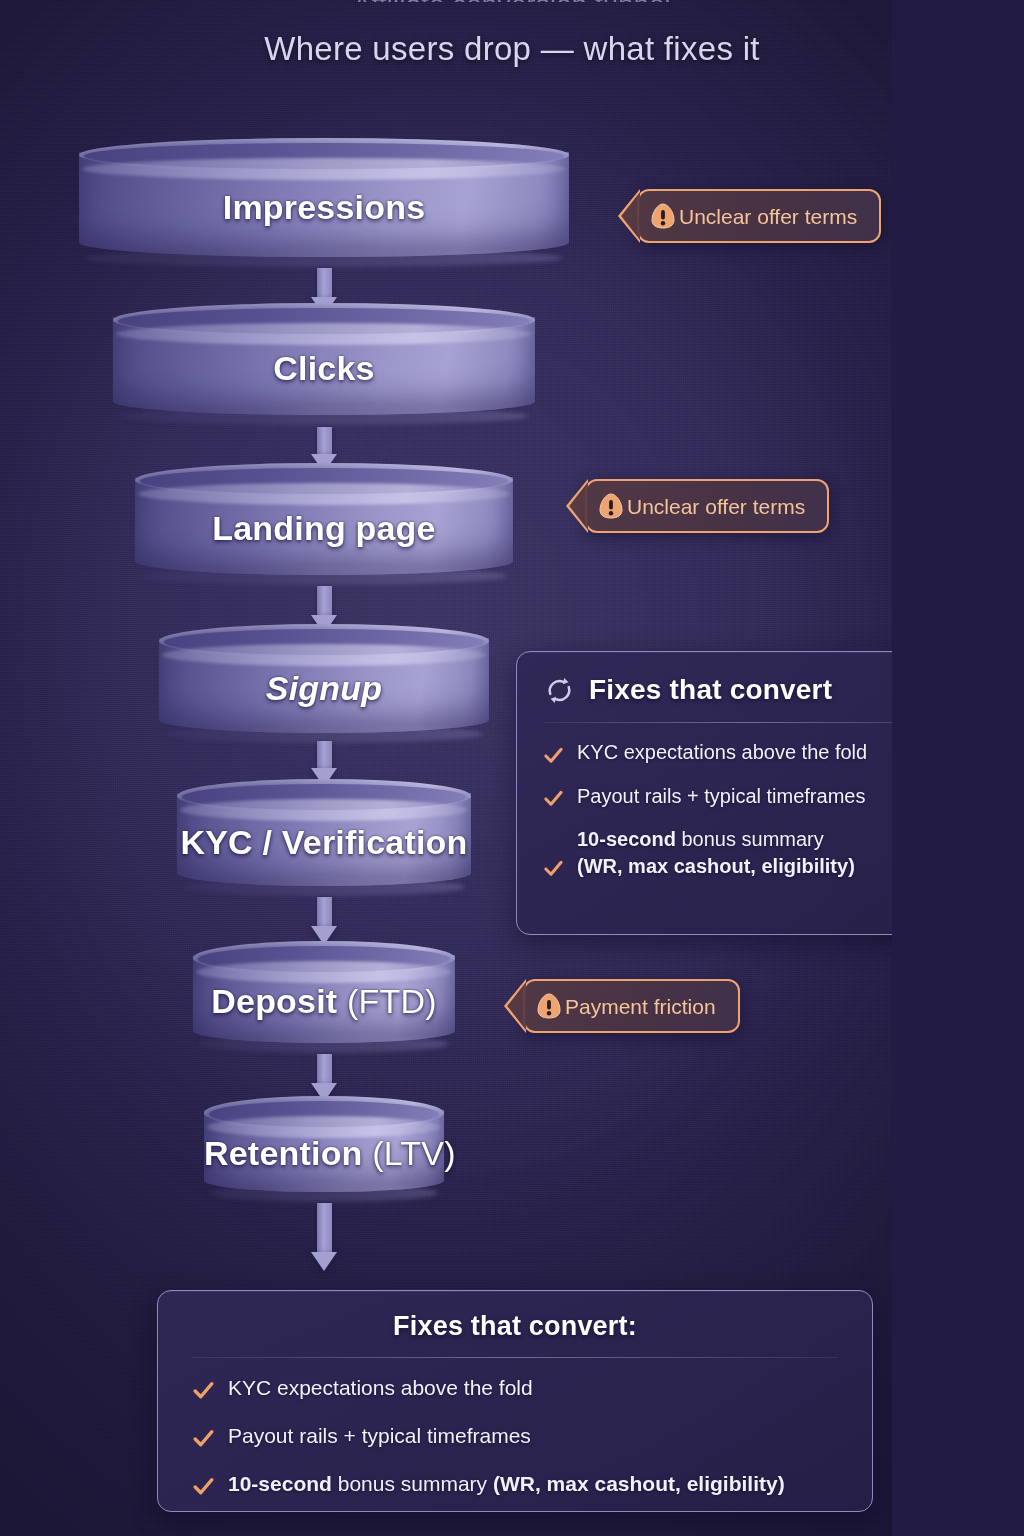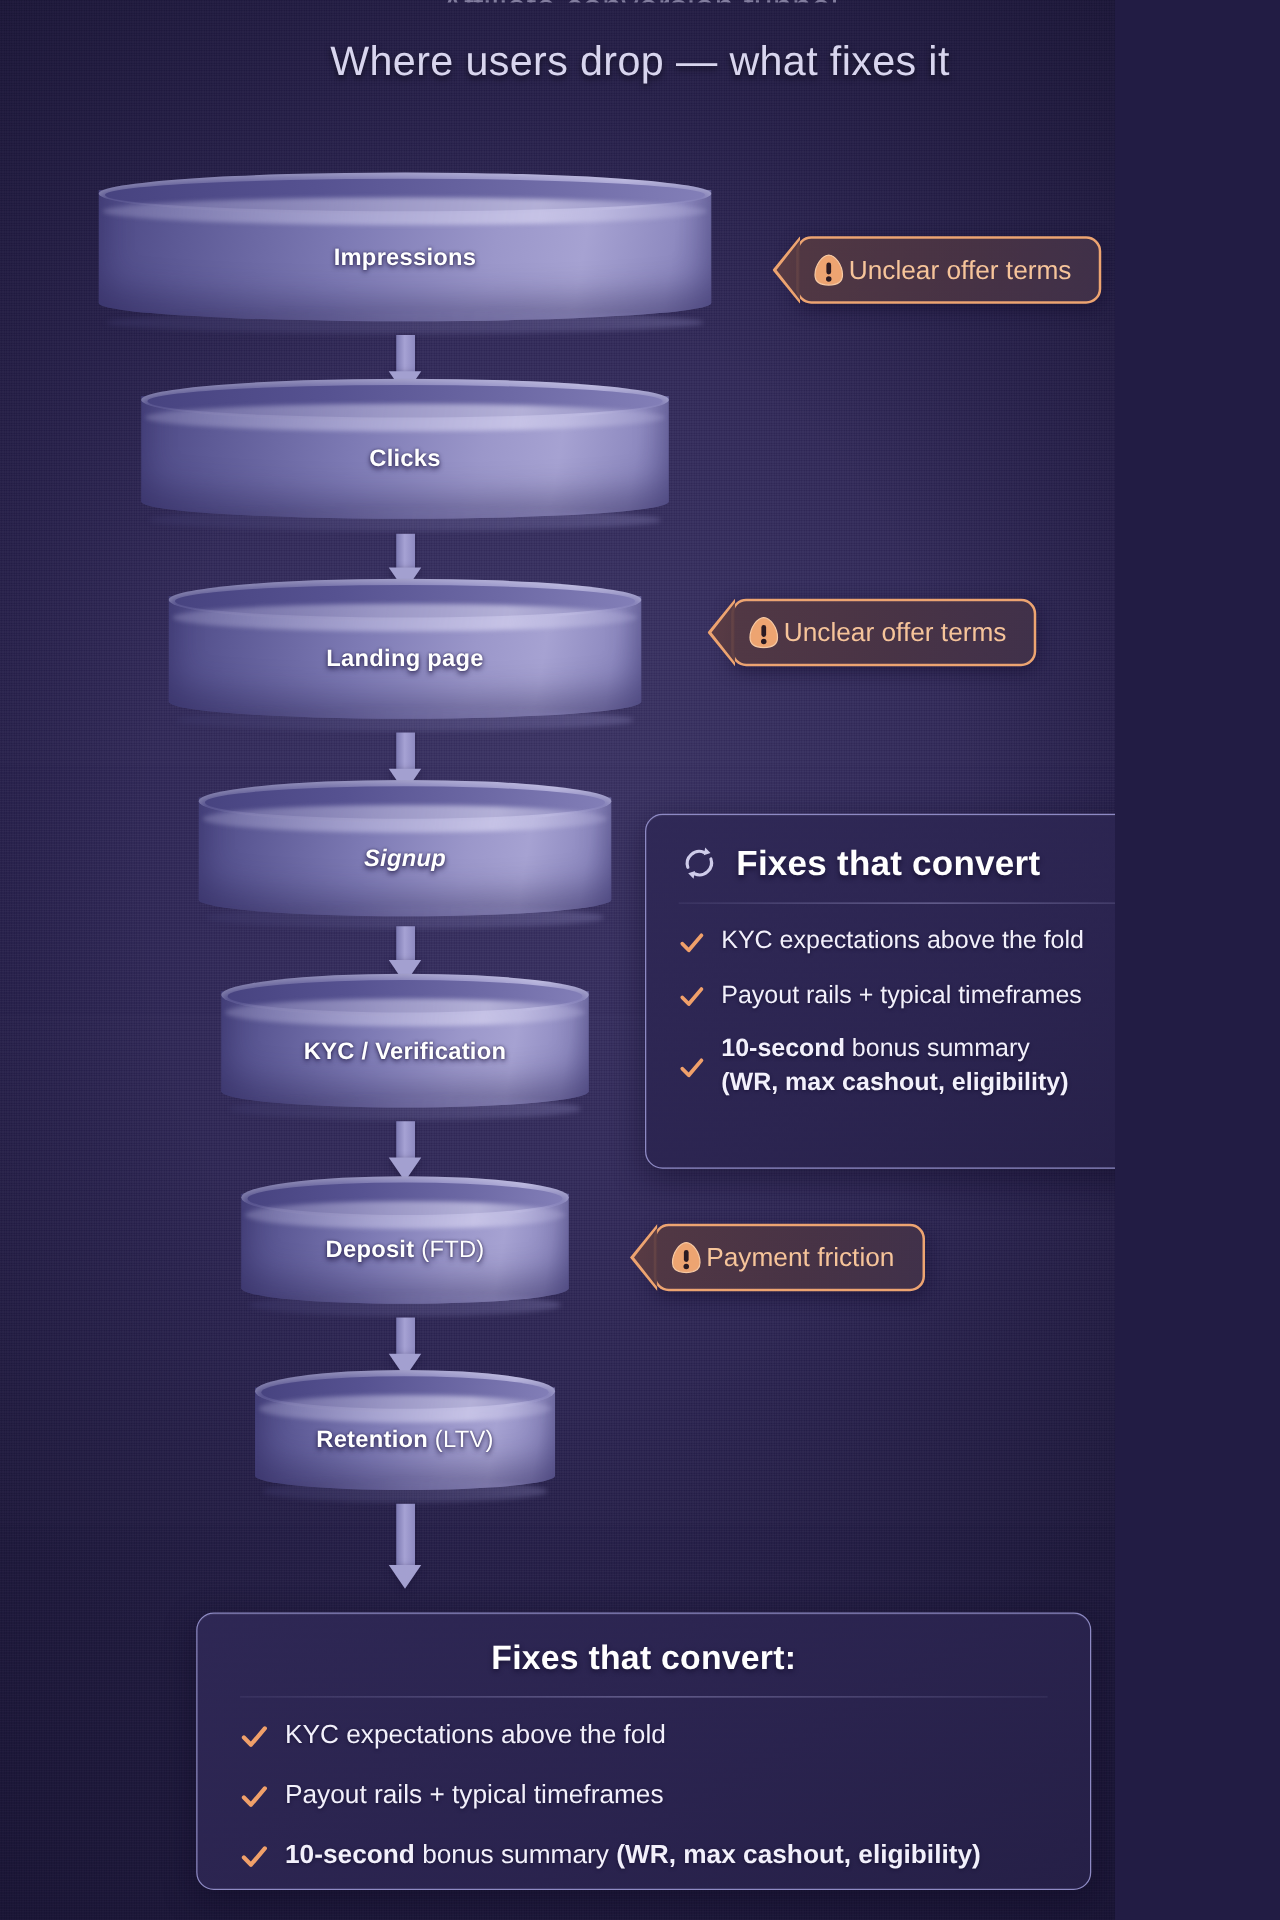--- a/index.html
+++ b/index.html
@@ -142,21 +142,21 @@
     background: linear-gradient(100deg, rgba(60,55,105,.45) 0%, rgba(120,116,170,.25) 50%, rgba(150,146,200,.30) 100%);
     filter: blur(2px);
   }
   .disc .label {
     position: absolute;
     left: 0; right: 0;
     top: 50%;
     transform: translateY(-46%);
     text-align: center;
     color: #ffffff;
-    font-size: 19px;
+    font-size: 34px;
     font-weight: 700;
     letter-spacing: .2px;
     text-shadow: 0 2px 4px rgba(25,18,60,.75), 0 0 2px rgba(25,18,60,.6);
     white-space: nowrap;
   }
   .disc .label .sub {
     font-weight: 400;
   }
 
   
@@ -237,40 +237,40 @@
   .panel {
     position: absolute;
     box-sizing: border-box;
     background: linear-gradient(150deg, rgba(47,40,86,.93) 0%, rgba(43,36,80,.93) 55%, rgba(38,32,72,.93) 100%);
     border: 1.5px solid #8e8ac4;
     border-radius: 14px;
     box-shadow: 0 8px 26px rgba(10,6,32,.45), inset 0 1px 0 rgba(255,255,255,.06);
   }
   .panel-head {
     display: flex;
-    align-items: center;
+    align-items: flex-start;
     gap: 13px;
   }
   .panel-head .cycle-icon { width: 33px; height: 33px; flex: 0 0 auto; }
   .panel-title {
     color: #ffffff;
     font-size: 28px;
     font-weight: 700;
     letter-spacing: .2px;
     text-shadow: 0 2px 4px rgba(15,10,40,.7);
   }
   .panel-rule {
     height: 1px;
     background: linear-gradient(90deg, rgba(160,155,205,.12), rgba(170,165,215,.55), rgba(160,155,205,.12));
     margin: 15px 0 16px;
   }
   .fix-list { list-style: none; margin: 0; padding: 0; }
   .fix-item {
     display: flex;
-    align-items: center;
+    align-items: flex-end;
     gap: 13px;
     margin-bottom: 17px;
   }
   .fix-item:last-child { margin-bottom: 0; }
   .check-icon { width: 21px; height: 21px; flex: 0 0 auto; margin-top: 4px; }
   .fix-text {
     color: #f2f0fb;
     font-size: 20px;
     line-height: 1.33;
     text-shadow: 0 1px 3px rgba(15,10,40,.6);

